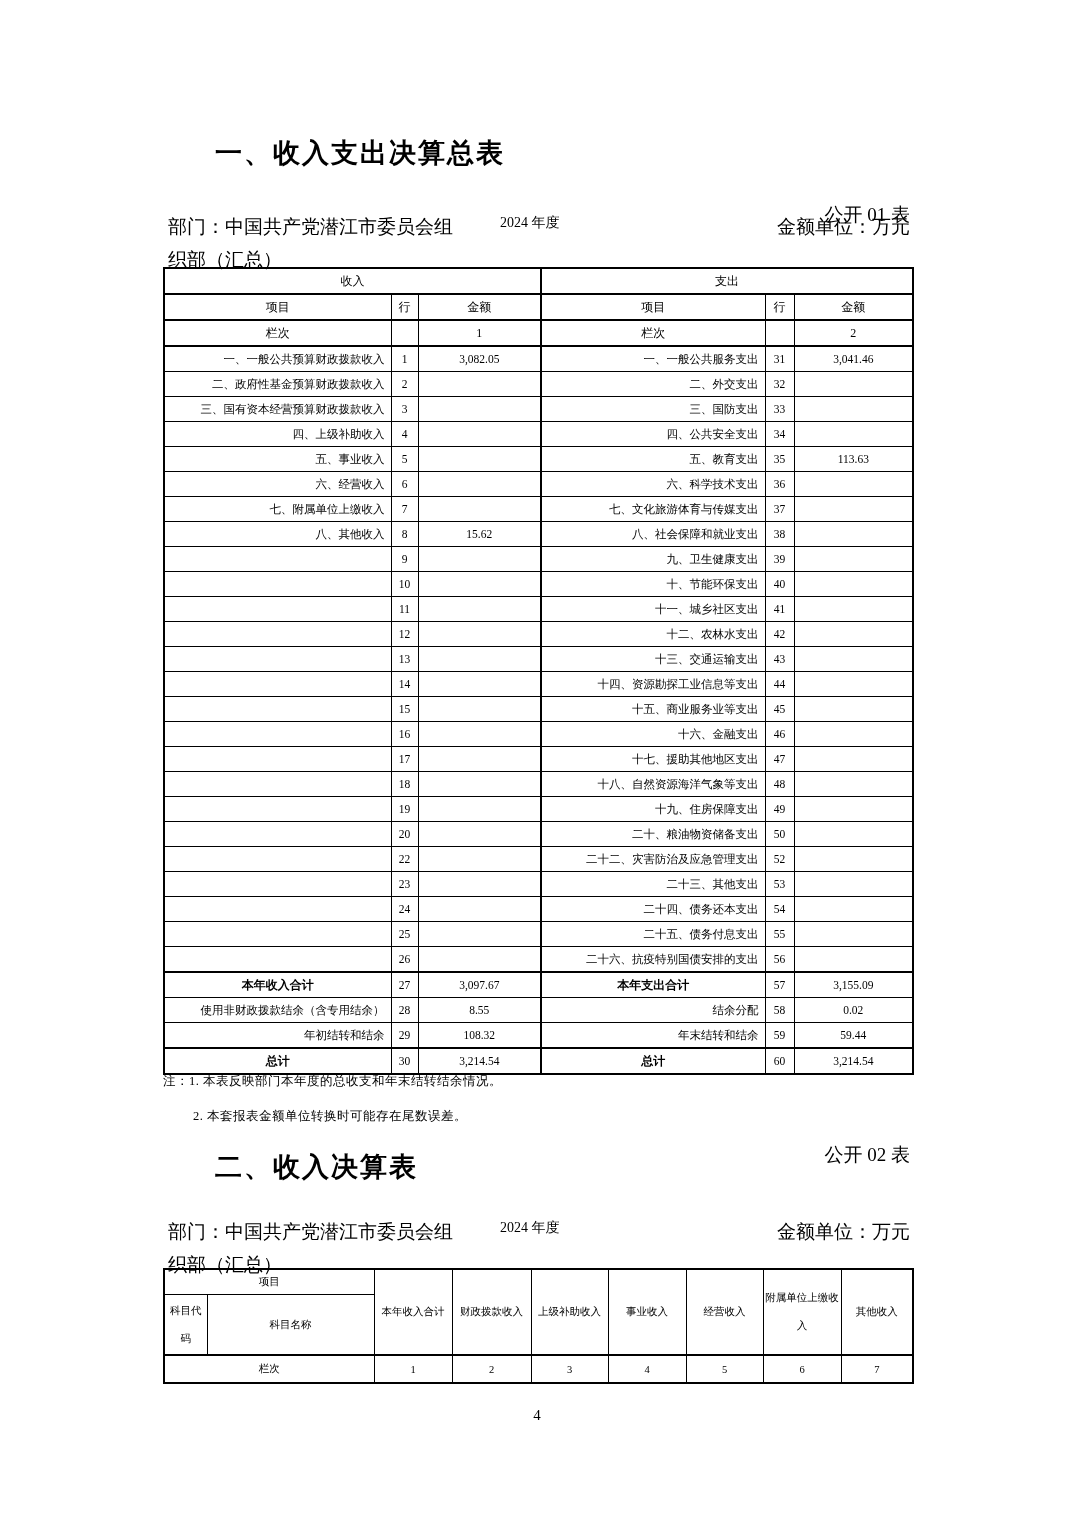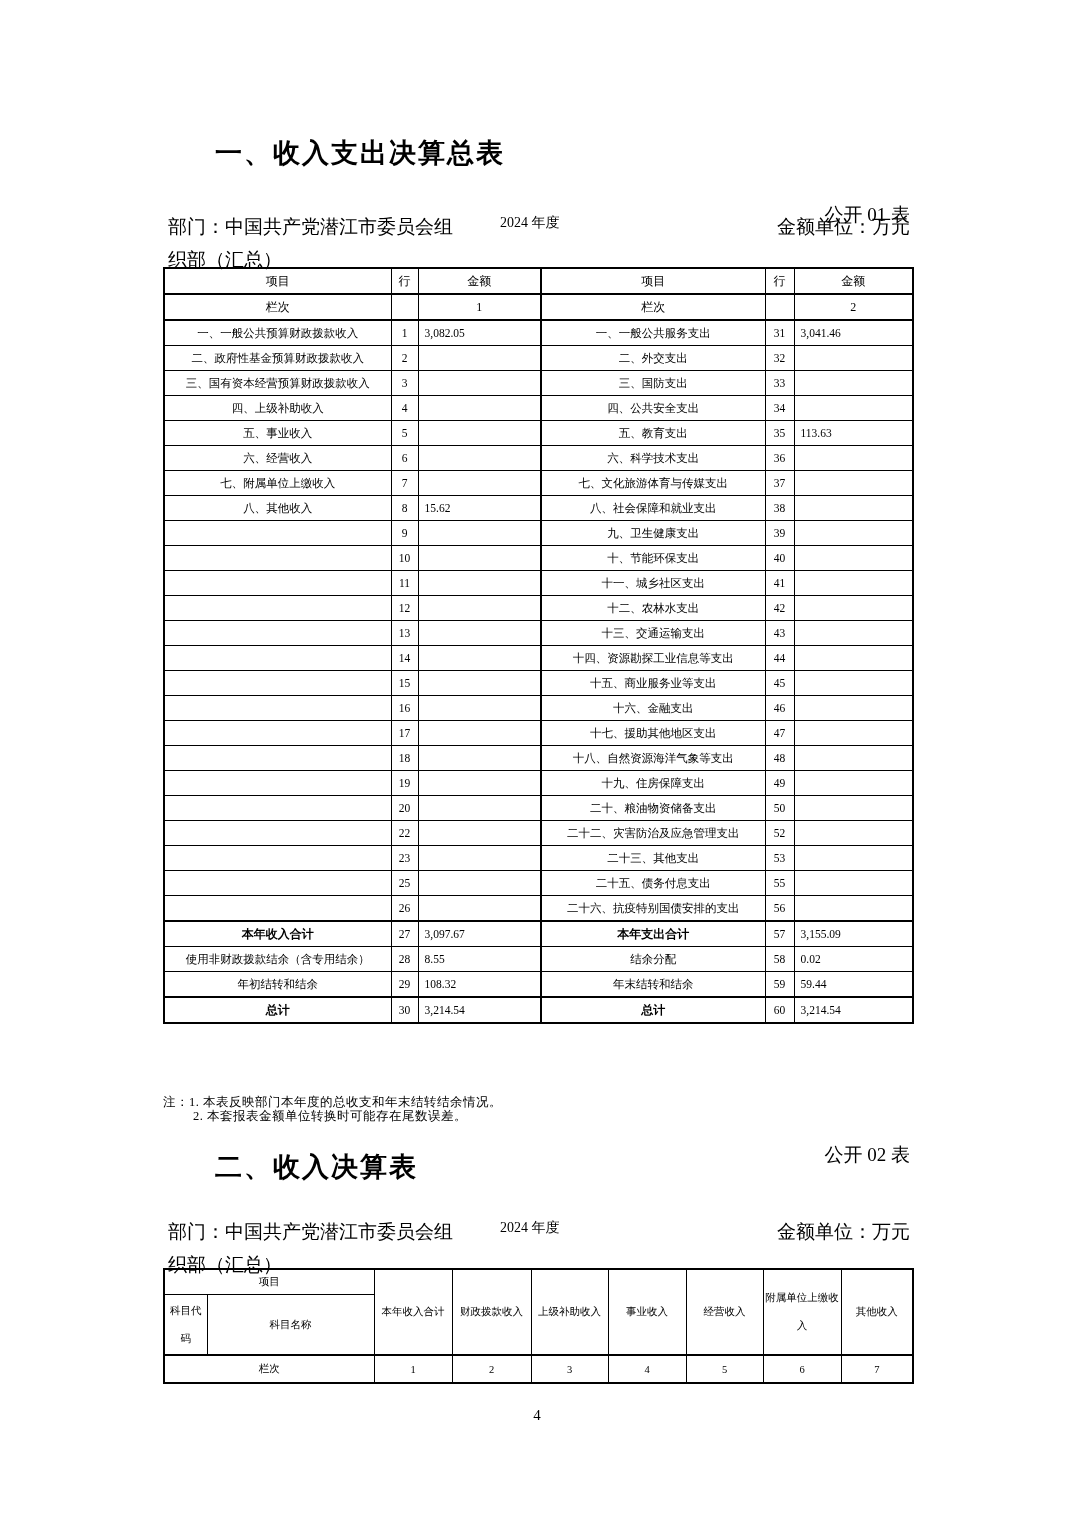--- a/index.html
+++ b/index.html
@@ -40,22 +40,22 @@
     height: 24px;
     font-size: 11.5px;
     padding: 0 6px;
     overflow: hidden;
     white-space: nowrap;
     vertical-align: middle;
   }
   .t1 tr.hd td { text-align: center; border-bottom-width: 2px; font-size: 12px; }
   .t1 td.sep { border-left-width: 2px; }
   .t1 td.num { text-align: center; padding: 0 2px; }
-  .t1 td.amt { text-align: left; }
-  .t1 td.lab { text-align: center; }
+  .t1 td.amt { text-align: center; }
+  .t1 td.lab { text-align: right; }
   .t1 tr.total td { border-top-width: 2px; }
   .t1 tr.total td.lab { text-align: center; font-weight: bold; font-size: 12px; }
 
   
   .t2 {
     position: absolute; left: 163px; top: 1268px; width: 749px;
     border: 2px solid #000;
   }
   .t2 td {
     border: 1px solid #000;
@@ -89,20 +89,24 @@
   <table class="t1">
     <colgroup>
       <col style="width:227px">
         <col style="width:27px">
         <col style="width:123px">
       <col style="width:224px">
         <col style="width:29px">
         <col style="width:119px">
     </colgroup>
     <tbody>
+      <tr class="hd">
+        <td colspan="3">收入</td>
+        <td colspan="3" class="sep">支出</td>
+      </tr>
       <tr class="hd">
         <td>项目</td>
         <td>行</td>
         <td>金额</td>
         <td class="sep">项目</td>
         <td>行</td>
         <td>金额</td>
       </tr>
       <tr class="hd">
         <td>栏次</td>
@@ -305,20 +309,28 @@
 
         <tr>
           <td class="lab"></td>
           <td class="num">23</td>
           <td class="amt"></td>
           <td class="lab sep">二十三、其他支出</td>
           <td class="num">53</td>
           <td class="amt"></td>
         </tr>
 
+        <tr>
+          <td class="lab"></td>
+          <td class="num">24</td>
+          <td class="amt"></td>
+          <td class="lab sep">二十四、债务还本支出</td>
+          <td class="num">54</td>
+          <td class="amt"></td>
+        </tr>
 
         <tr>
           <td class="lab"></td>
           <td class="num">25</td>
           <td class="amt"></td>
           <td class="lab sep">二十五、债务付息支出</td>
           <td class="num">55</td>
           <td class="amt"></td>
         </tr>
 
@@ -362,21 +374,21 @@
           <td class="lab">总计</td>
           <td class="num">30</td>
           <td class="amt">3,214.54</td>
           <td class="lab sep">总计</td>
           <td class="num">60</td>
           <td class="amt">3,214.54</td>
         </tr>
       </tbody>
   </table>
 
-  <div class="abs note" style="left:163px; top:1073px;margin-top:21px;">注：1. 本表反映部门本年度的总收支和年末结转结余情况。</div>
+  <div class="abs note" style="left:163px; top:1073px;">注：1. 本表反映部门本年度的总收支和年末结转结余情况。</div>
   <div class="abs note" style="left:193px; top:1108px;">2. 本套报表金额单位转换时可能存在尾数误差。</div>
 
   <div class="abs sec-title" style="left:215px; top:1150px;">二、收入决算表</div>
 
   <div class="abs code-label" style="right:164px; top:1126px;">公开 02 表</div>
 
   <div class="abs meta-dept" style="left:168px; top:1215px;">
     <div>部门：中国共产党潜江市委员会组</div>
     <div>织部（汇总）</div>
   </div>

